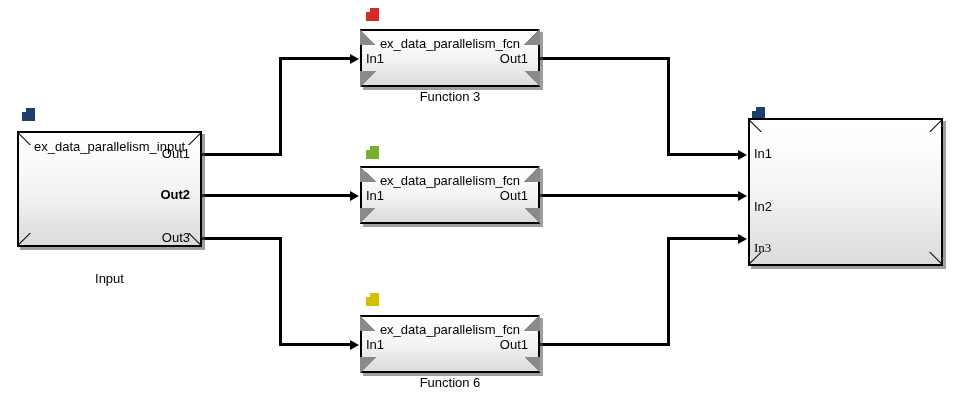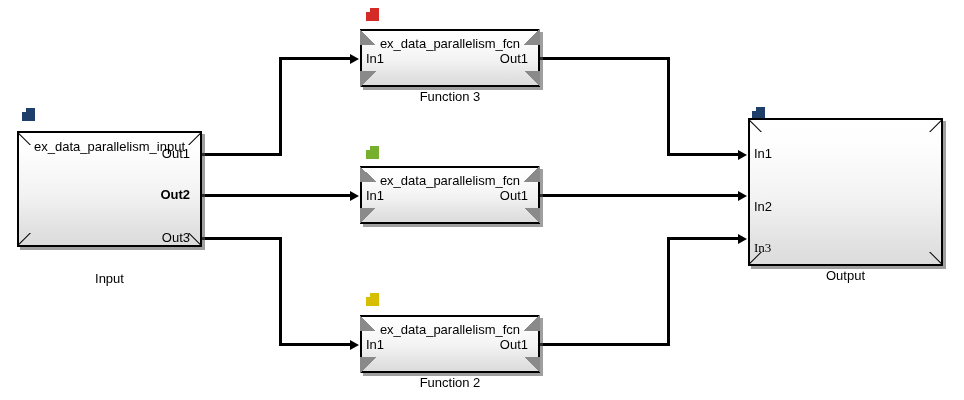--- a/index.html
+++ b/index.html
@@ -221,31 +221,30 @@
   <div class="block" style="left:360px; top:315px; width:180px; height:58px;">
     <div class="block-body"></div>
     <div class="wedge tl"></div>
     <div class="wedge tr"></div>
     <div class="wedge bl"></div>
     <div class="wedge br"></div>
     <div class="block-title" style="top:7px;">ex_data_parallelism_fcn</div>
     <div class="port-label left" style="top:23px;">In1</div>
     <div class="port-label right" style="top:23px;">Out1</div>
   </div>
-  <div class="block-caption" style="left:360px; top:375px; width:180px;">Function 2</div>
+  <div class="block-caption" style="left:360px; top:375px; width:180px;">Function 6</div>
 
   <div class="badge" style="left:752px; top:107px;">
     <div class="b-main" style="background:#1f3f6b;"></div>
     <div class="b-notch"></div>
   </div>
   <div class="block" style="left:748px; top:118px; width:195px; height:148px;">
     <div class="block-body"></div>
     <div class="corner tl"></div>
     <div class="corner tr"></div>
     <div class="corner bl"></div>
     <div class="corner br"></div>
     <div class="port-label left" style="top:29px;">In1</div>
     <div class="port-label left" style="top:82px;">In2</div>
     <div class="port-label left" style="top:123px;font-family:Liberation Serif, serif;">In3</div>
   </div>
-  <div class="block-caption" style="left:748px; top:268px; width:195px;">Output</div>
 
 </div>
 
 </body></html>

